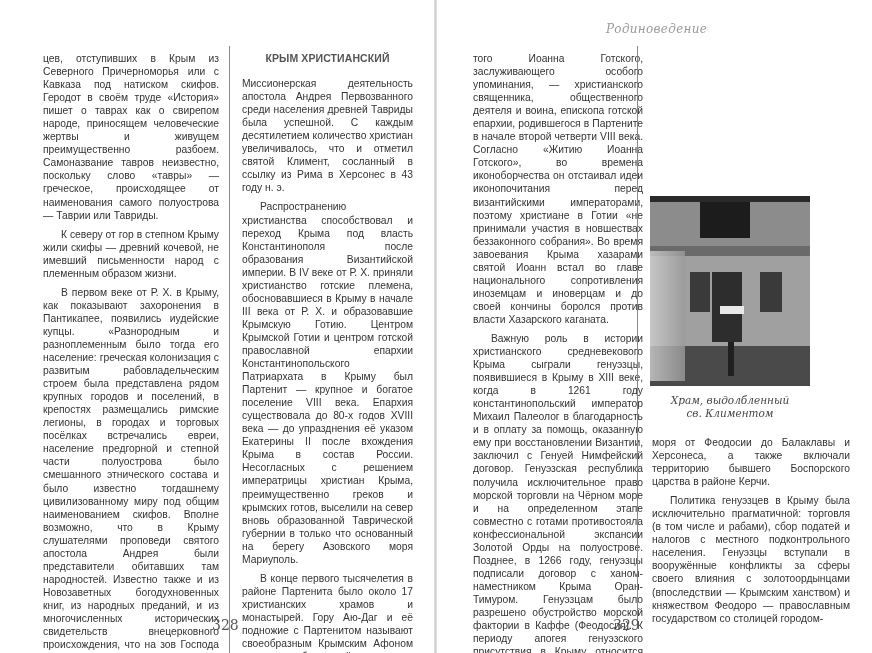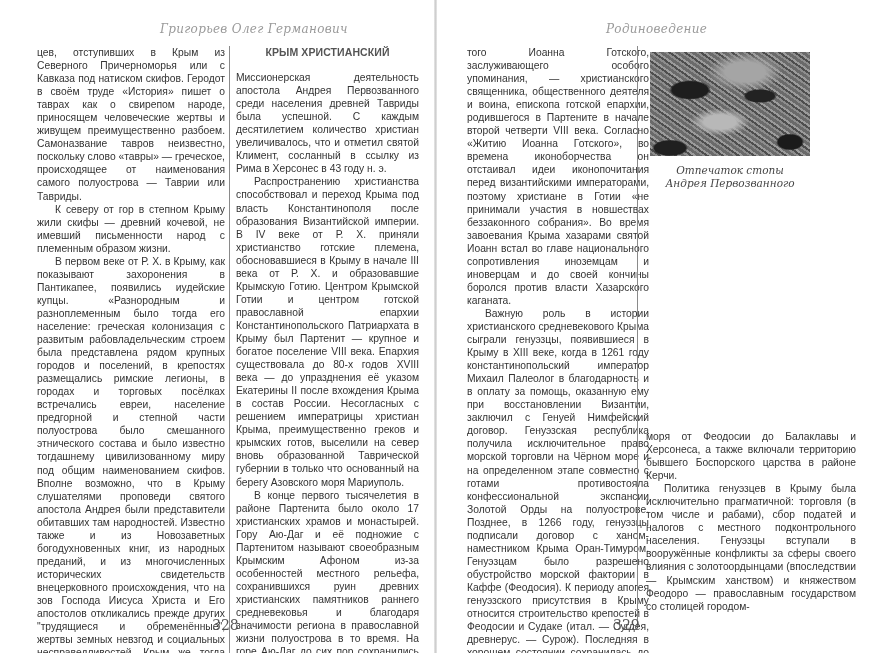--- a/index.html
+++ b/index.html
@@ -9,21 +9,21 @@
     .page.left { left: 0; width: 435px; }
     .page.right { left: 437px; width: 435px; border-radius: 25px; }
     .spine { position: absolute; left: 434px; top: 0; width: 3px; height: 653px;
              background: linear-gradient(to right, #e8e8e8, #cfcfcf, #e8e8e8); }
     .running-head { position: absolute; top: 22px; font-family: "DejaVu Serif", "Liberation Serif", serif;
                     font-style: italic; font-size: 12px; color: #9a9a9a; letter-spacing: 0.3px; white-space: nowrap; }
     .page.left .running-head { left: 160px; }
     .page.right .running-head { left: 169px; }
     .col { position: absolute; font-size: 10.3px; line-height: 13.05px; text-align: justify;
            font-family: "Liberation Sans", "DejaVu Sans", sans-serif; color: #333; }
-    .col p { margin: 0; }
+    .col p { margin: 6px; }
     .col p.indent { text-indent: 18px; }
     .col p + p { margin-top: 0; }
     .col.divider { border-left: 1px solid #8a8a8a; padding-left: 6px; }
     .page.left .col.c1 { left: 37px; top: 46px; width: 188px; }
     .page.left .col.c2 { left: 229px; top: 46px; width: 183px; }
     .page.right .col.c1 { left: 30px; top: 46px; width: 182px; }
     .page.right .col.c2 { left: 209px; top: 430px; width: 210px; border-left: none; padding-left: 0; }
     .section-title { font-weight: bold; font-size: 10.5px; color: #555; letter-spacing: 0.1px;
                      margin-bottom: 12px !important; text-align: center; }
     .right-divider { position: absolute; left: 200px; top: 46px; width: 1px; height: 574px; background: #8a8a8a; }
@@ -59,21 +59,20 @@
         #777; }
     .fig2 .fig-img::before { content: ""; position: absolute; left: 0; top: 55px; width: 35px; height: 130px;
       background: linear-gradient(to right, #d0d0d0, #9a9a9a); opacity: 0.8; }
     .fig2 .fig-img::after { content: ""; position: absolute; left: 70px; top: 110px; width: 24px; height: 8px;
       background: #e9e9e9; }
   </style>
 </head>
 <body>
 
 <div class="page left">
-  <div class="running-head">Григорьев Олег Германович</div>
 
   <div class="col c1">
     <p>цев, отступивших в Крым из Северного Причерноморья или с Кавказа под натиском скифов. Геродот в своём труде «История» пишет о таврах как о свирепом народе, приносящем человеческие жертвы и живущем преимущественно разбоем. Самоназвание тавров неизвестно, поскольку слово «тавры» — греческое, происходящее от наименования самого полуострова — Таврии или Тавриды.</p>
     <p class="indent">К северу от гор в степном Крыму жили скифы — древний кочевой, не имевший письменности народ с племенным образом жизни.</p>
     <p class="indent">В первом веке от Р. Х. в Крыму, как показывают захоронения в Пантикапее, появились иудейские купцы. «Разнородным и разноплеменным было тогда его население: греческая колонизация с развитым рабовладельческим строем была представлена рядом крупных городов и поселений, в крепостях размещались римские легионы, в городах и торговых посёлках встречались евреи, население предгорной и степной части полуострова было смешанного этнического состава и было известно тогдашнему цивилизованному миру под общим наименованием скифов. Вполне возможно, что в Крыму слушателями проповеди святого апостола Андрея были представители обитавших там народностей. Известно также и из Новозаветных богодухновенных книг, из народных преданий, и из многочисленных исторических свидетельств внецерковного происхождения, что на зов Господа Иисуса Христа и Его апостолов откликались прежде других "трудящиеся и обременённые", жертвы земных невзгод и социальных несправедливостей. Крым же тогда изобиловал рабами, — мог ли их апостол не призывать к истинной вере?!»¹</p>
   </div>
 
   <div class="col c2 divider">
     <p class="section-title">КРЫМ ХРИСТИАНСКИЙ</p>
     <p>Миссионерская деятельность апостола Андрея Первозванного среди населения древней Тавриды была успешной. С каждым десятилетием количество христиан увеличивалось, что и отметил святой Климент, сосланный в ссылку из Рима в Херсонес в 43 году н. э.</p>
@@ -89,28 +88,28 @@
 <div class="page right">
   <div class="running-head">Родиноведение</div>
 
   <div class="col c1">
     <p>того Иоанна Готского, заслуживающего особого упоминания, — христианского священника, общественного деятеля и воина, епископа готской епархии, родившегося в Партените в начале второй четверти VIII века. Согласно «Житию Иоанна Готского», во времена иконоборчества он отстаивал идеи иконопочитания перед византийскими императорами, поэтому христиане в Готии «не принимали участия в новшествах беззаконного собрания». Во время завоевания Крыма хазарами святой Иоанн встал во главе национального сопротивления иноземцам и иноверцам и до своей кончины боролся против власти Хазарского каганата.</p>
     <p class="indent">Важную роль в истории христианского средневекового Крыма сыграли генуэзцы, появившиеся в Крыму в XIII веке, когда в 1261 году константинопольский император Михаил Палеолог в благодарность и в оплату за помощь, оказанную ему при восстановлении Византии, заключил с Генуей Нимфейский договор. Генуэзская республика получила исключительное право морской торговли на Чёрном море и на определенном этапе совместно с готами противостояла конфессиональной экспансии Золотой Орды на полуострове. Позднее, в 1266 году, генуэзцы подписали договор с ханом-наместником Крыма Оран-Тимуром. Генуэзцам было разрешено обустройство морской фактории в Каффе (Феодосия). К периоду апогея генуэзского присутствия в Крыму относится строительство крепостей в Феодосии и Судаке (итал. — Сугдея, древнерус. — Сурож). Последняя в хорошем состоянии сохранилась до наших дней. Генуэзские владения в Крыму простирались вдоль побережья Чёрного</p>
   </div>
 
   <div class="right-divider"></div>
 
-  <div class="figure fig1">
+
+  <div class="figure fig2">
     <div class="fig-img"></div>
     <div class="fig-caption">
-      <div>Отпечаток стопы</div>
-      <div>Андрея Первозванного</div>
+      <div>Храм, выдолбленный</div>
+      <div>св. Климентом</div>
     </div>
   </div>
-
 
   <div class="col c2">
     <p>моря от Феодосии до Балаклавы и Херсонеса, а также включали территорию бывшего Боспорского царства в районе Керчи.</p>
     <p class="indent">Политика генуэзцев в Крыму была исключительно прагматичной: торговля (в том числе и рабами), сбор податей и налогов с местного подконтрольного населения. Генуэзцы вступали в вооружённые конфликты за сферы своего влияния с золотоордынцами (впоследствии — Крымским ханством) и княжеством Феодоро — православным государством со столицей городом-</p>
   </div>
 
   <div class="page-number">329</div>
 </div>
 
 </body></html>

